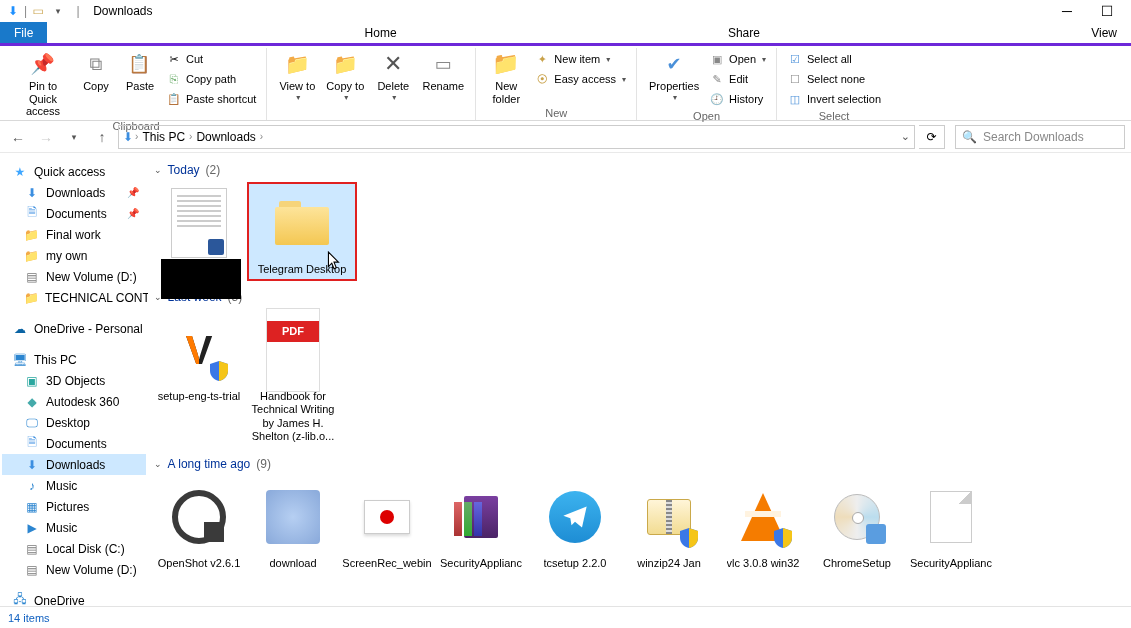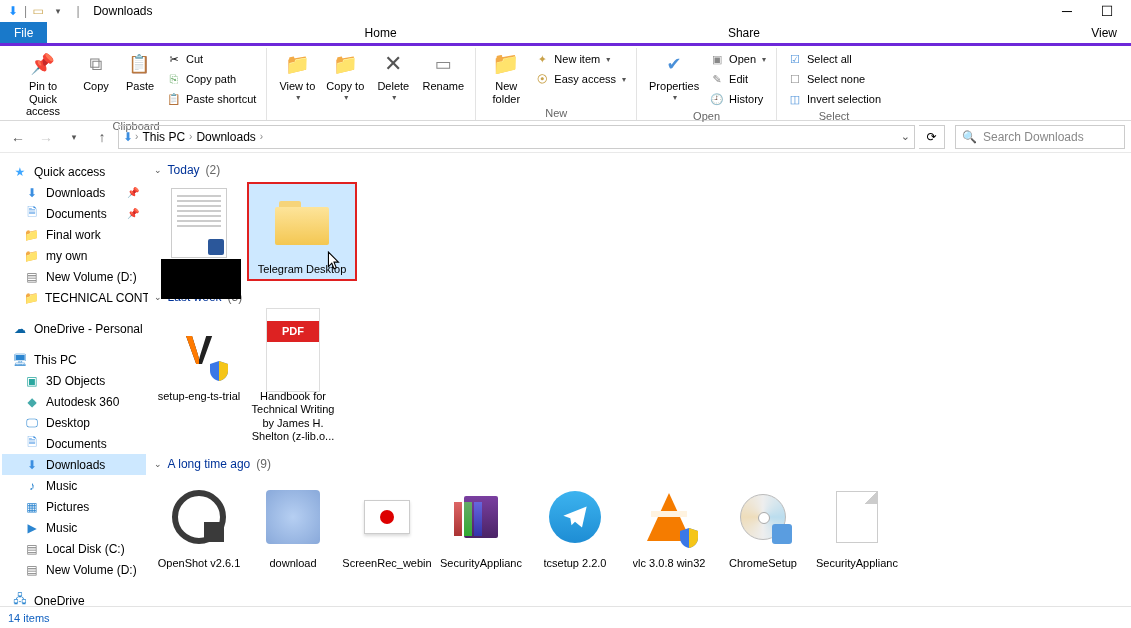--- a/index.html
+++ b/index.html
@@ -496,20 +496,30 @@
             <div class="tg-circle">
               <svg viewBox="0 0 24 24">
                 <path d="M2 11 L22 3 L18 21 L12 16 L9 19 L8 13 Z"></path>
               </svg>
             </div>
           </div>
         <div class="name">tcsetup 2.2.0</div>
       </div>
       <div class="fileitem">
         <div class="thumb">
+          <div class="zip-box"></div>
+          <div class="shield-badge"><svg viewBox="0 0 20 22">
+                <path d="M10 1 L19 4 V11 C19 16 15 20 10 21 C5 20 1 16 1 11 V4 Z" fill="#3b78e7"></path>
+                <path d="M10 1 L19 4 V11 C19 16 15 20 10 21 Z" fill="#f5c518"></path>
+              </svg></div>
+        </div>
+        <div class="name">winzip24 Jan</div>
+      </div>
+      <div class="fileitem">
+        <div class="thumb">
           <div class="cone"></div>
           <div class="shield-badge"><svg viewBox="0 0 20 22">
                 <path d="M10 1 L19 4 V11 C19 16 15 20 10 21 C5 20 1 16 1 11 V4 Z" fill="#3b78e7"></path>
                 <path d="M10 1 L19 4 V11 C19 16 15 20 10 21 Z" fill="#f5c518"></path>
               </svg></div>
         </div>
         <div class="name">vlc 3.0.8 win32</div>
       </div>
       <div class="fileitem">
         <div class="thumb">

